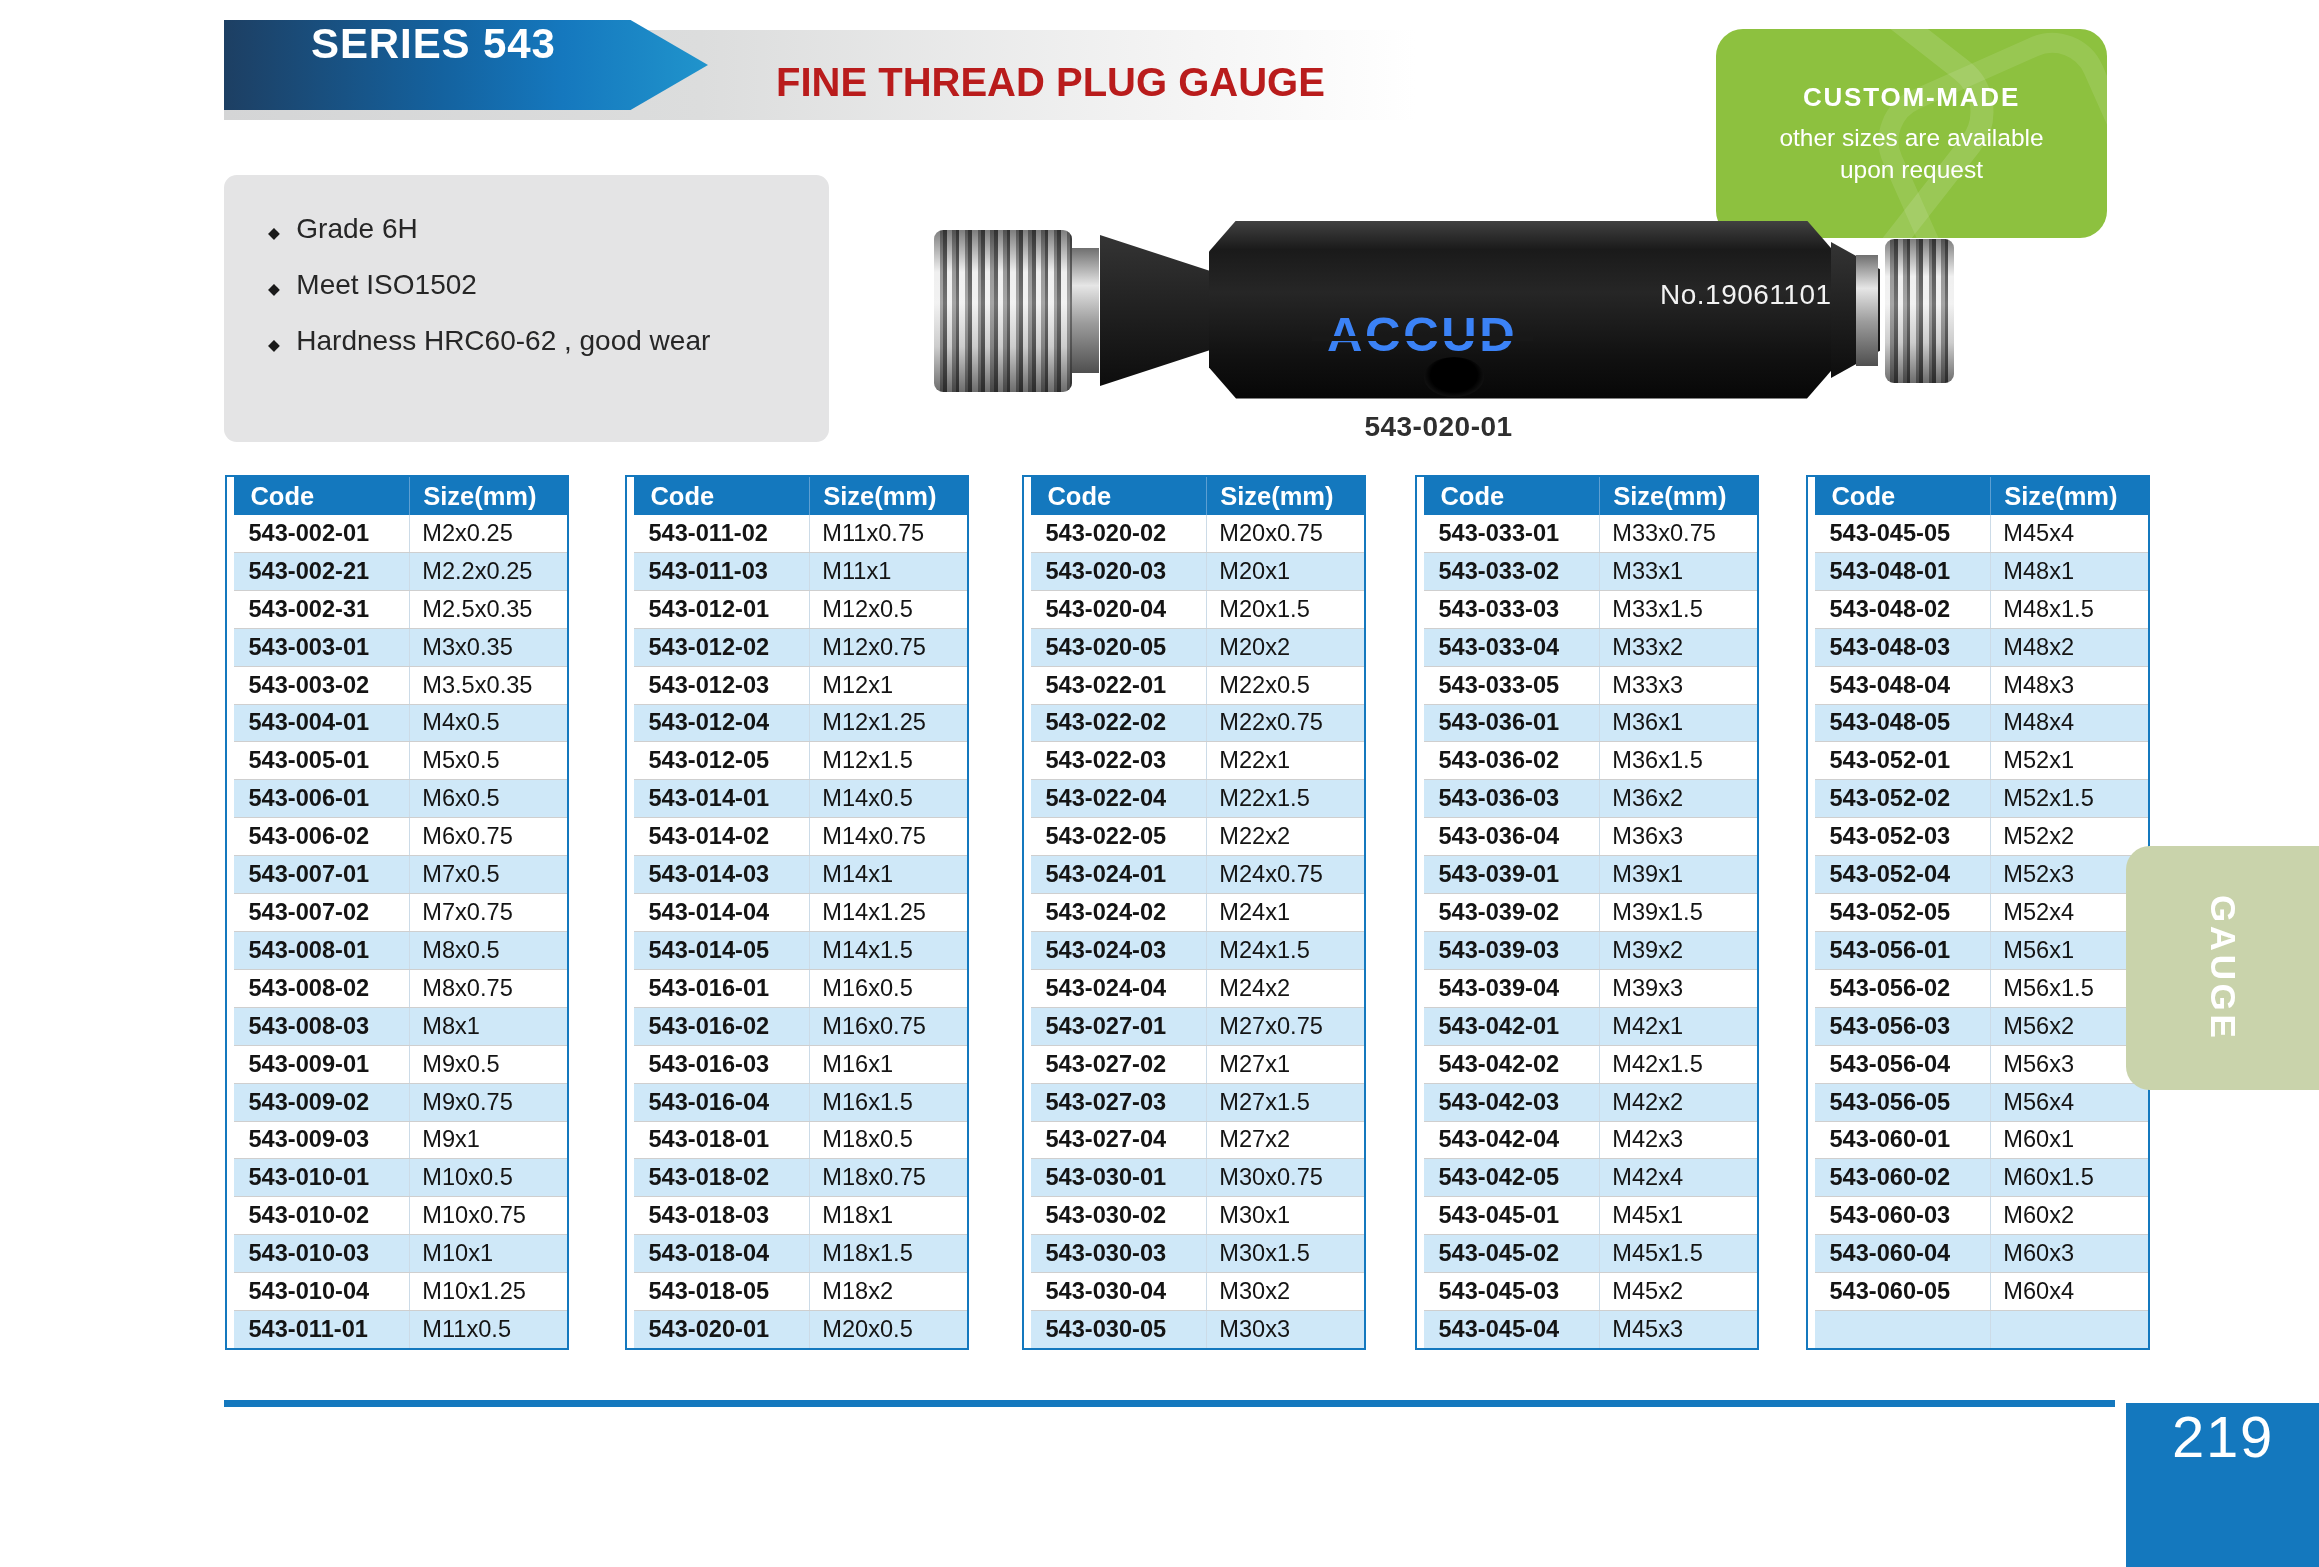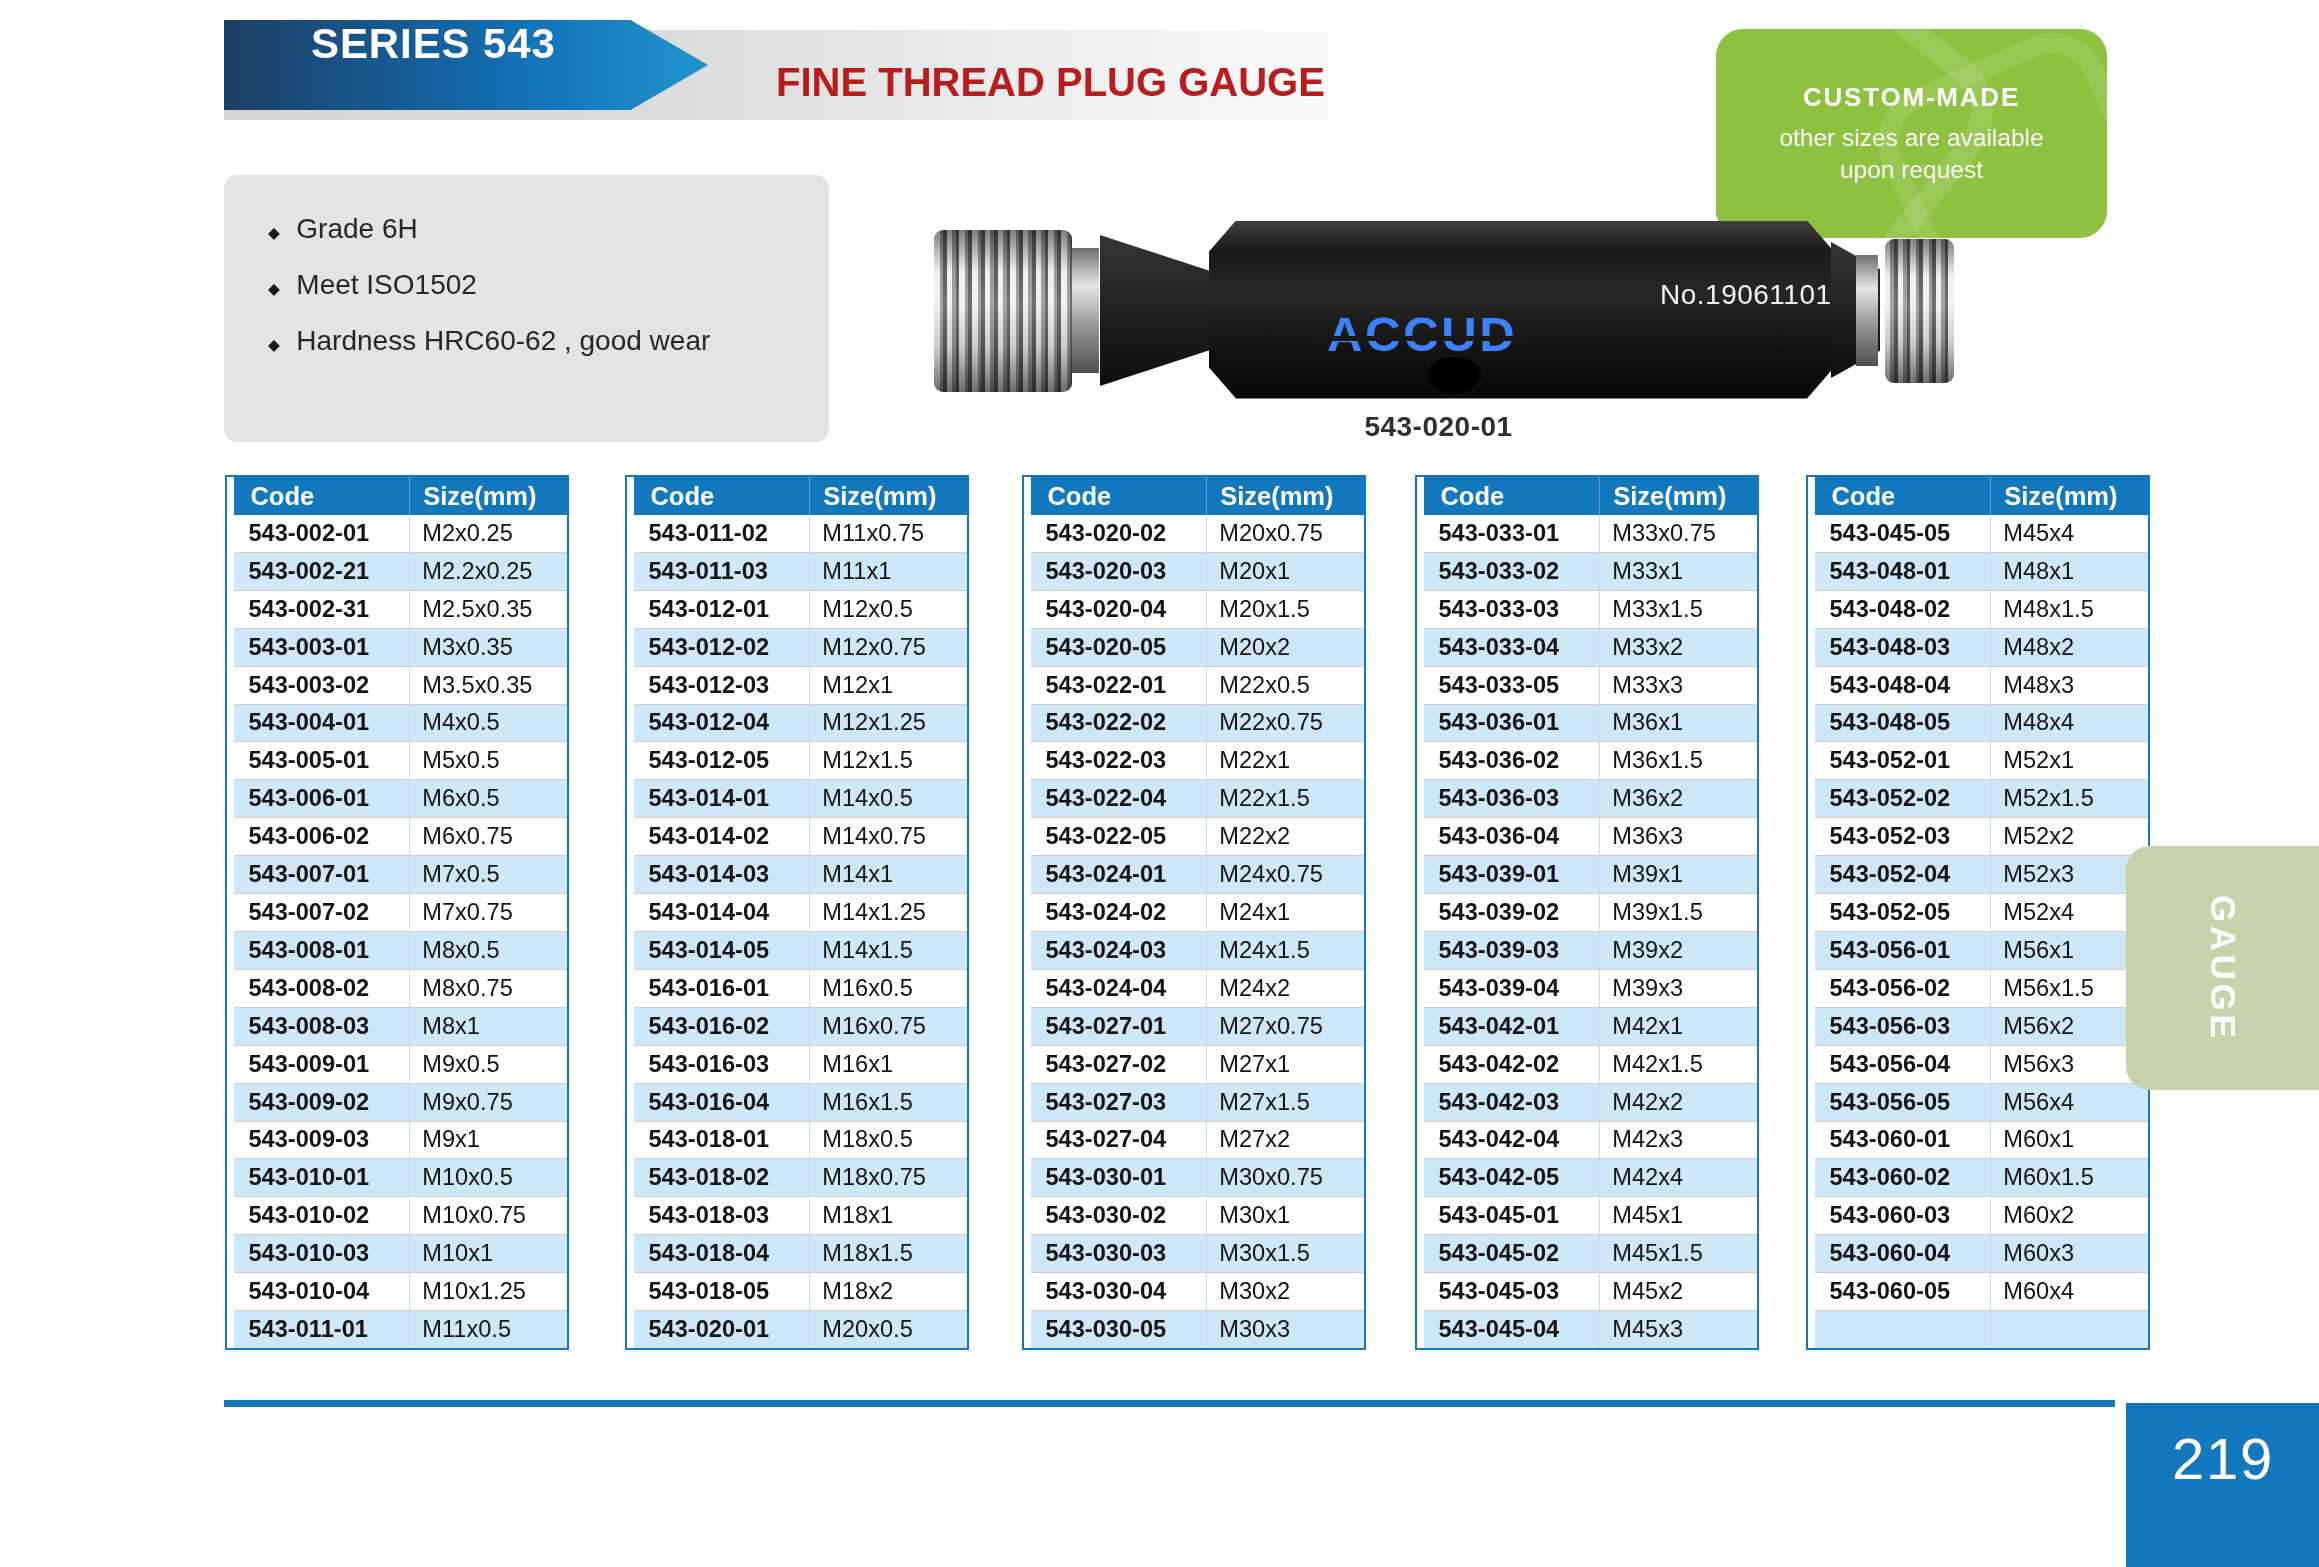--- a/index.html
+++ b/index.html
@@ -116,21 +116,21 @@
     display:flex;align-items:center;justify-content:center;
   }
   .side-tab span{
     writing-mode:vertical-rl;color:#ffffff;font-weight:bold;font-size:35px;letter-spacing:3.6px;
   }
   .footer-rule{position:absolute;left:224px;top:1400px;width:1891px;height:7.3px;background:#1478be;}
   .page-box{
     position:absolute;left:2126px;top:1403px;width:194px;height:165px;background:#1478be;
     display:flex;justify-content:center;align-items:flex-start;
   }
-  .page-box span{color:#ffffff;font-size:58px;margin-top:22px;letter-spacing:1.8px;}
+  .page-box span{color:#ffffff;font-size:58px;letter-spacing:1.8px;}
 </style>
 </head>
 <body>
 
 <div class="page">
 
   <div class="header-gray"></div>
   <div class="series-banner">
     <span>SERIES 543</span>
   </div>

